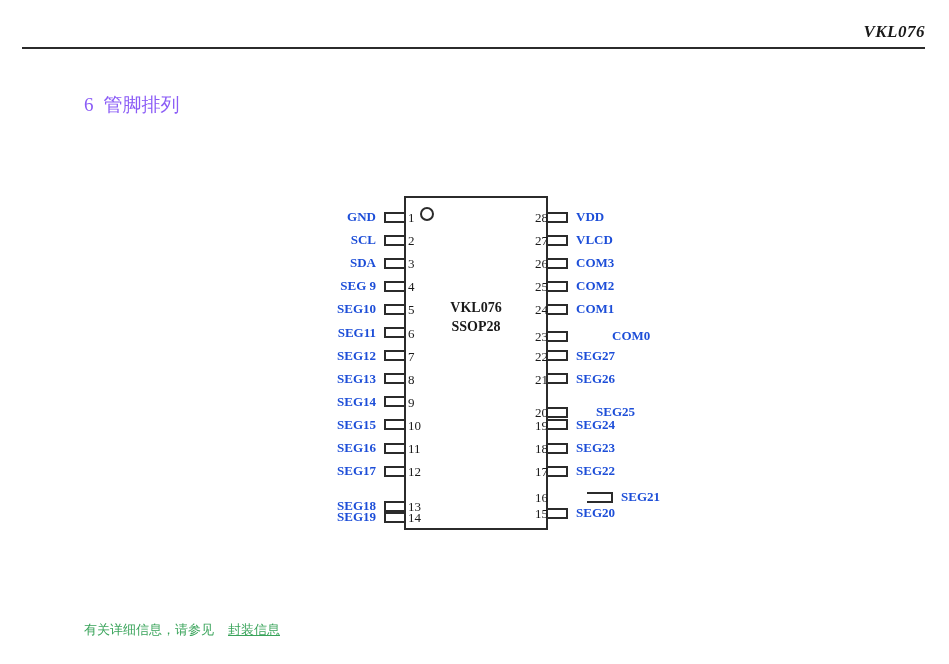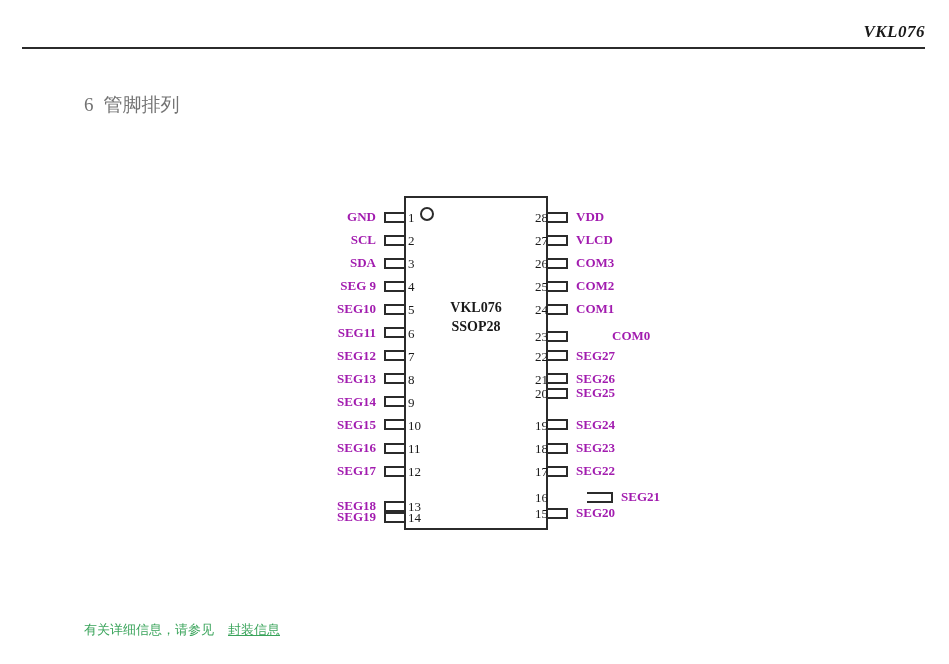--- a/index.html
+++ b/index.html
@@ -78,21 +78,21 @@
     border-top: 2px solid #2b2b2b;
   }
 
   
   #section-heading {
     position: absolute;
     left: 84px;
     top: 92px;
     font-family: "Liberation Serif", "DejaVu Serif", serif;
     font-size: 19px;
-    color: #737373;
+    color: #8b5cf6;
     white-space: nowrap;
   }
   #section-heading .sec-num { margin-right: 10px; }
 
   
   #pinout-diagram {
     position: absolute;
     left: 300px;
     top: 185px;
     width: 360px;
@@ -145,21 +145,21 @@
   }
   .pin-row-right {
     left: 242px;
     width: 118px;
     justify-content: flex-start;
   }
   .pin-label {
     font-family: "Liberation Serif", "DejaVu Serif", serif;
     font-size: 13px;
     font-weight: bold;
-    color: #a21caf;
+    color: #1d4ed8;
     white-space: nowrap;
   }
   .pin-lead {
     width: 26px;
     height: 11px;
     border: 2px solid #2b2b2b;
     box-sizing: border-box;
     background: #ffffff;
   }
   .pin-row-left .pin-lead {
@@ -334,21 +334,21 @@
       <div class="pin-row pin-row-right" style="top: 162.6px;">
         <span class="pin-number">22</span>
         <span class="pin-lead"></span>
         <span class="pin-label">SEG27</span>
       </div>
       <div class="pin-row pin-row-right" style="top: 185.7px;">
         <span class="pin-number">21</span>
         <span class="pin-lead"></span>
         <span class="pin-label">SEG26</span>
       </div>
-      <div class="pin-row pin-row-right" style="top: 200px;">
+      <div class="pin-row pin-row-right" style="top: 219px; gap: 20px;">
         <span class="pin-number">20</span>
         <span class="pin-lead"></span>
         <span class="pin-label">SEG25</span>
       </div>
       <div class="pin-row pin-row-right" style="top: 231.9px;">
         <span class="pin-number">19</span>
         <span class="pin-lead"></span>
         <span class="pin-label">SEG24</span>
       </div>
       <div class="pin-row pin-row-right" style="top: 255px;">

